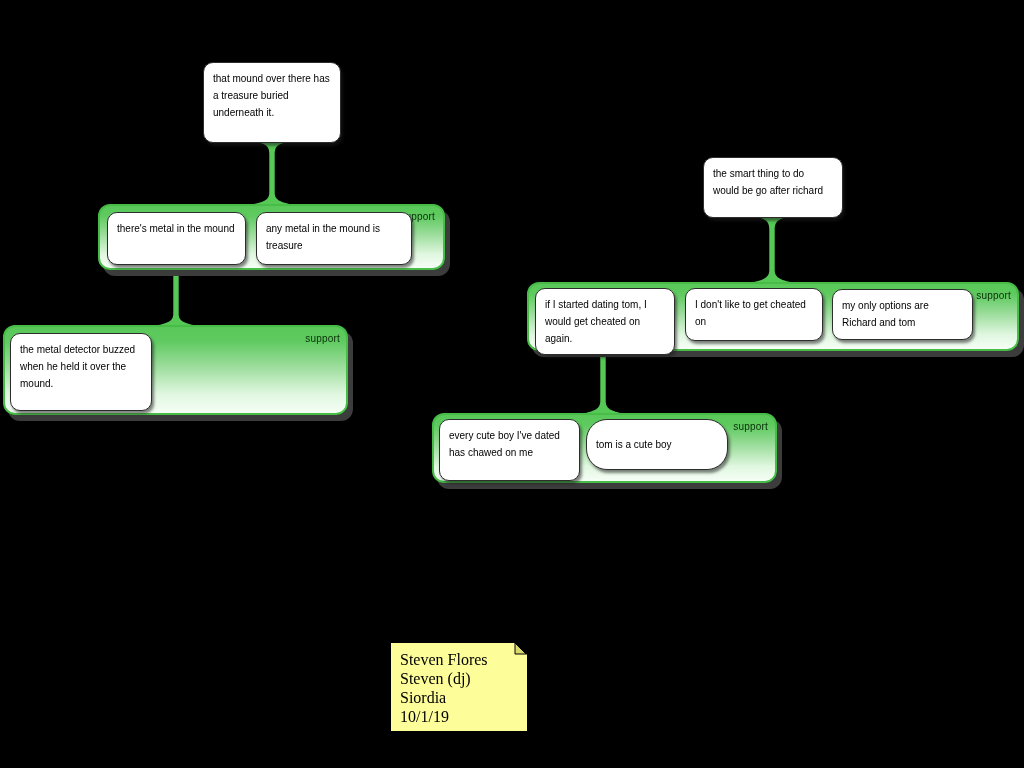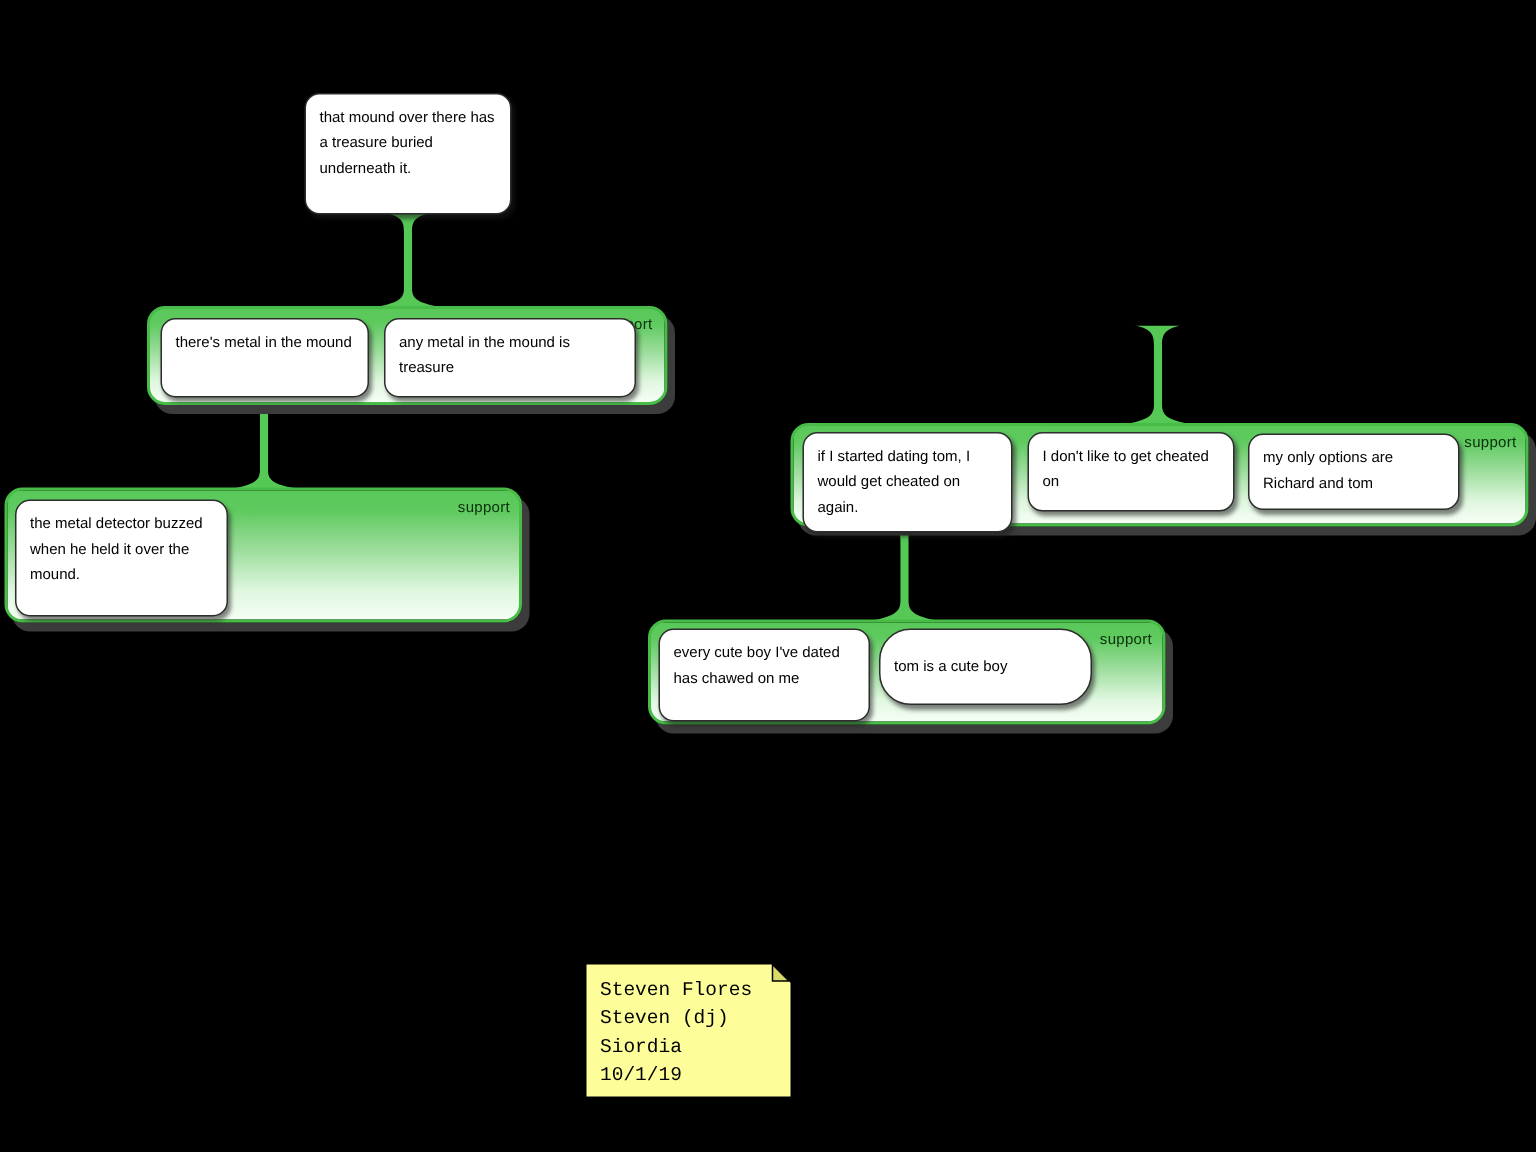--- a/index.html
+++ b/index.html
@@ -27,50 +27,51 @@
   .support-label {
     position:absolute; font-size:10px; color:#0a2f0a; letter-spacing:0.2px;
   }
   
   .conn { position:absolute; z-index:1; }
   
   .note {
     position:absolute; box-sizing:border-box; z-index:4;
     background:#fdfd9a; border:1px solid #000;
     padding:7px 9px 5px 9px;
-    font-family:Liberation Mono, monospace; font-size:13px; line-height:19px; color:#000;
+    font-family:Liberation Serif, serif; font-size:16px; line-height:19px; color:#000;
   }
   .fold { position:absolute; top:-1px; right:-1px; }
 </style>
 </head>
 <body>
 
 <div class="canvas">
 
   <div class="claim" style="left:203px; top:62px; width:138px; min-height:81px;">that mound over there has a treasure buried underneath it.</div>
 
   <svg class="conn" style="left:242px; top:142px;" width="60" height="63" viewBox="0 0 60 64" preserveAspectRatio="none">
     <path d="M15,0 C26,2.5 27.3,6 27.3,13 L27.3,51 C27.3,58 24,61 7,64 L53,64 C36,61 32.7,58 32.7,51 L32.7,13 C32.7,6 34,2.5 45,0 Z" fill="#55c855"></path>
   </svg>
 
   <div class="group" style="left:98px; top:204px; width:347px; height:66px;">
     <span class="support-label" style="top:5px; right:8px;">support</span>
     <div class="claim" style="left:7px; top:6px; width:139px; min-height:53px;">there's metal in the mound</div>
-    <div class="claim" style="left:156px; top:6px; width:168px; min-height:53px;">any metal in the mound is treasure</div>
+    <div class="claim" style="left:156px; top:6px; width:156px; min-height:53px;">any metal in the mound is treasure</div>
   </div>
 
   <svg class="conn" style="left:146px; top:264px;" width="60" height="62" viewBox="0 0 60 64" preserveAspectRatio="none">
     <path d="M15,0 C26,2.5 27.3,6 27.3,13 L27.3,51 C27.3,58 24,61 7,64 L53,64 C36,61 32.7,58 32.7,51 L32.7,13 C32.7,6 34,2.5 45,0 Z" fill="#55c855"></path>
   </svg>
 
   <div class="group" style="left:3px; top:325px; width:345px; height:90px;">
     <span class="support-label" style="top:6px; right:6px;">support</span>
     <div class="claim" style="left:5px; top:6px; width:142px; min-height:78px;">the metal detector buzzed when he held it over the mound.</div>
   </div>
 
+  <div class="claim" style="left:703px; top:157px; width:140px; min-height:61px;">the smart thing to do would be go after richard</div>
 
   <svg class="conn" style="left:742px; top:217px;" width="60" height="66" viewBox="0 0 60 64" preserveAspectRatio="none">
     <path d="M15,0 C26,2.5 27.3,6 27.3,13 L27.3,51 C27.3,58 24,61 7,64 L53,64 C36,61 32.7,58 32.7,51 L32.7,13 C32.7,6 34,2.5 45,0 Z" fill="#55c855"></path>
   </svg>
 
   <div class="group" style="left:527px; top:282px; width:492px; height:69px;">
     <span class="support-label" style="top:6px; right:6px;">support</span>
     <div class="claim" style="left:6px; top:4px; width:140px; min-height:61px;">if I started dating tom, I would get cheated on again.</div>
     <div class="claim" style="left:156px; top:4px; width:138px; min-height:53px;">I don't like to get cheated on</div>
     <div class="claim" style="left:303px; top:5px; width:141px; min-height:51px;">my only options are Richard and tom</div>

